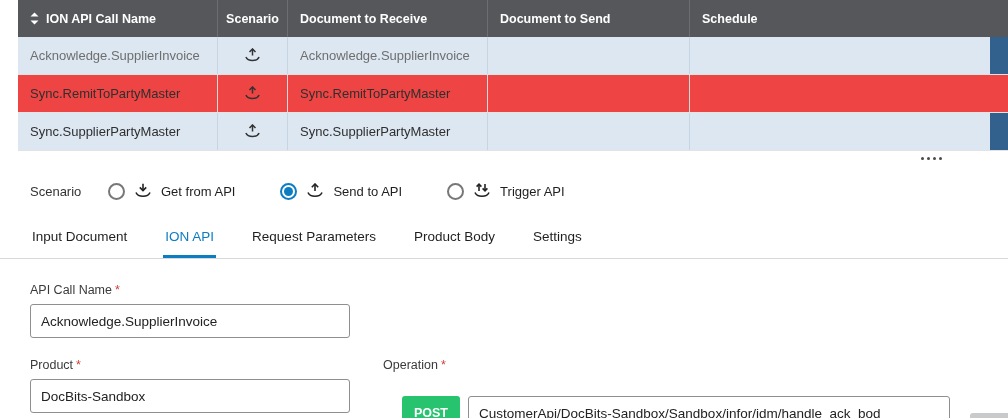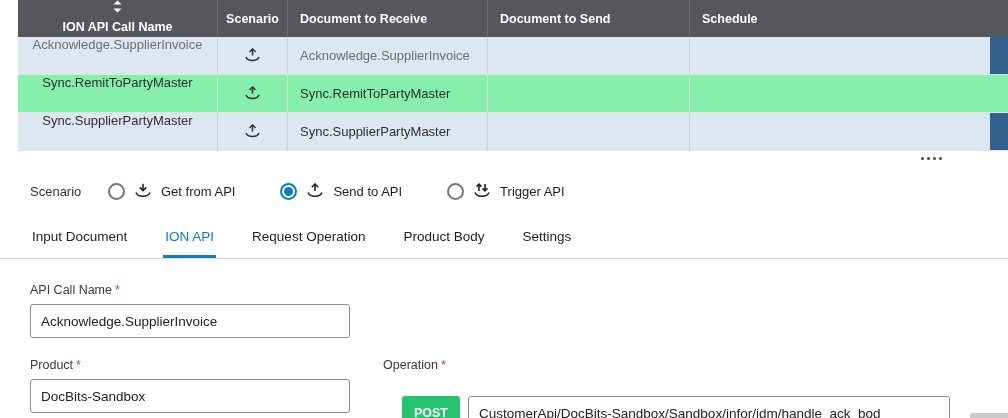--- a/index.html
+++ b/index.html
@@ -15,36 +15,36 @@
   .grid { margin-left: 18px; width: 990px; }
   .grid-header { display: flex; background: #55575B; color: #fff; height: 37px; }
   .gh-cell {
     display: flex; align-items: center; gap: 7px;
     padding: 0 12px; font-weight: bold; font-size: 12.5px;
     border-right: 1px solid #6c6e72;
   }
   .gh-cell:last-child { border-right: none; }
   .grid-row {
     display: flex; height: 38px; position: relative;
-    background: #86efac; border-bottom: 1px solid #e3e3e3;
+    background: #ef4444; border-bottom: 1px solid #e3e3e3;
   }
   .grid-row.alt { background: #DDE7F2; }
   .grid-row.alt::after {
     content: ""; position: absolute; right: 0; top: 0; bottom: 0;
     width: 18px; background: #33618E;
   }
   .gr-cell {
     display: flex; align-items: center; padding: 0 12px;
     font-size: 13px; color: #2f2f2f; border-right: 1px solid #dcdcdc;
     overflow: hidden; white-space: nowrap;
   }
   .grid-row.alt .gr-cell { border-right-color: #c7d4e2; }
   .grid-row.muted .gr-cell { color: #6e6e6e; }
   .gr-cell:last-child { border-right: none; }
-  .c1 { width: 200px; flex-direction: column; }
+  .c1 { width: 200px; }
   .c2 { width: 70px; justify-content: center; }
   .c3 { width: 200px; }
   .c4 { width: 202px; }
   .c5 { flex: 1; }
 
   
   .grip {
     height: 14px; display: flex; justify-content: flex-end; align-items: center;
     gap: 3px; padding-right: 66px; cursor: row-resize;
   }
@@ -222,21 +222,21 @@
         <path d="M3 9.5 C5 14.5 15 14.5 17 9.5"></path>
       </svg>
     </span>
     <span class="opt-label">Trigger API</span>
   </div>
 </div>
 
 <div class="tabs">
   <div class="tab">Input Document</div>
   <div class="tab active">ION API</div>
-  <div class="tab">Request Operation</div>
+  <div class="tab">Request Parameters</div>
   <div class="tab">Product Body</div>
   <div class="tab">Settings</div>
 </div>
 
 <div class="form">
 
   <div class="field">
     <div class="field-label">
       <span>API Call Name</span><span class="req">*</span>
     </div>

